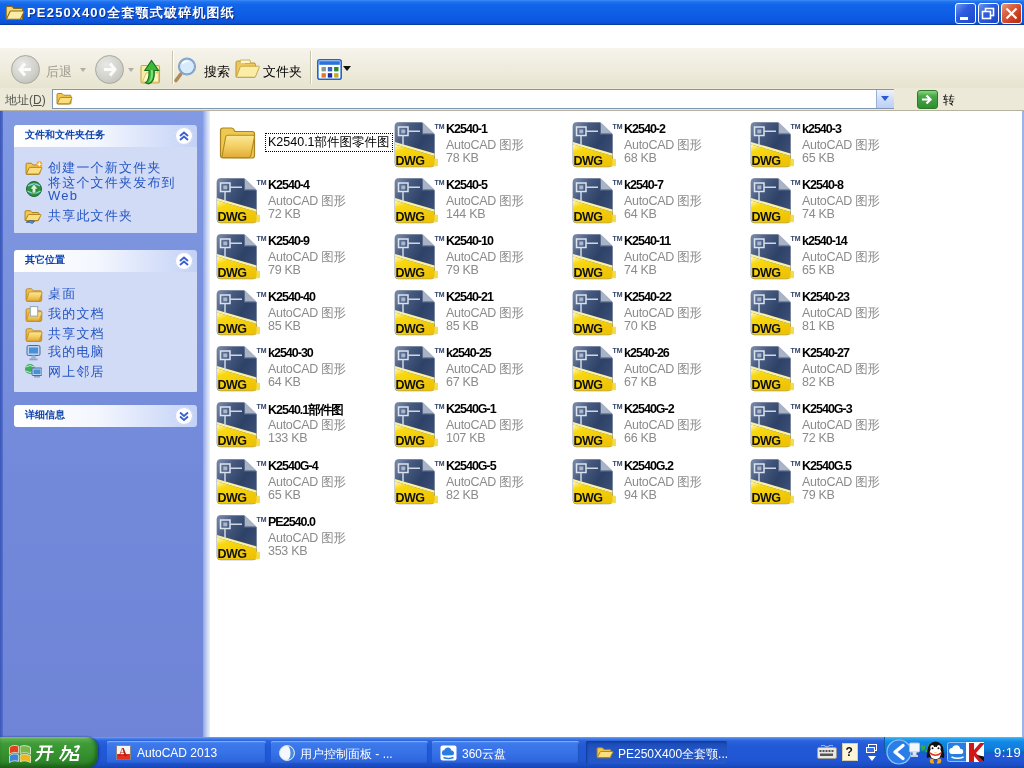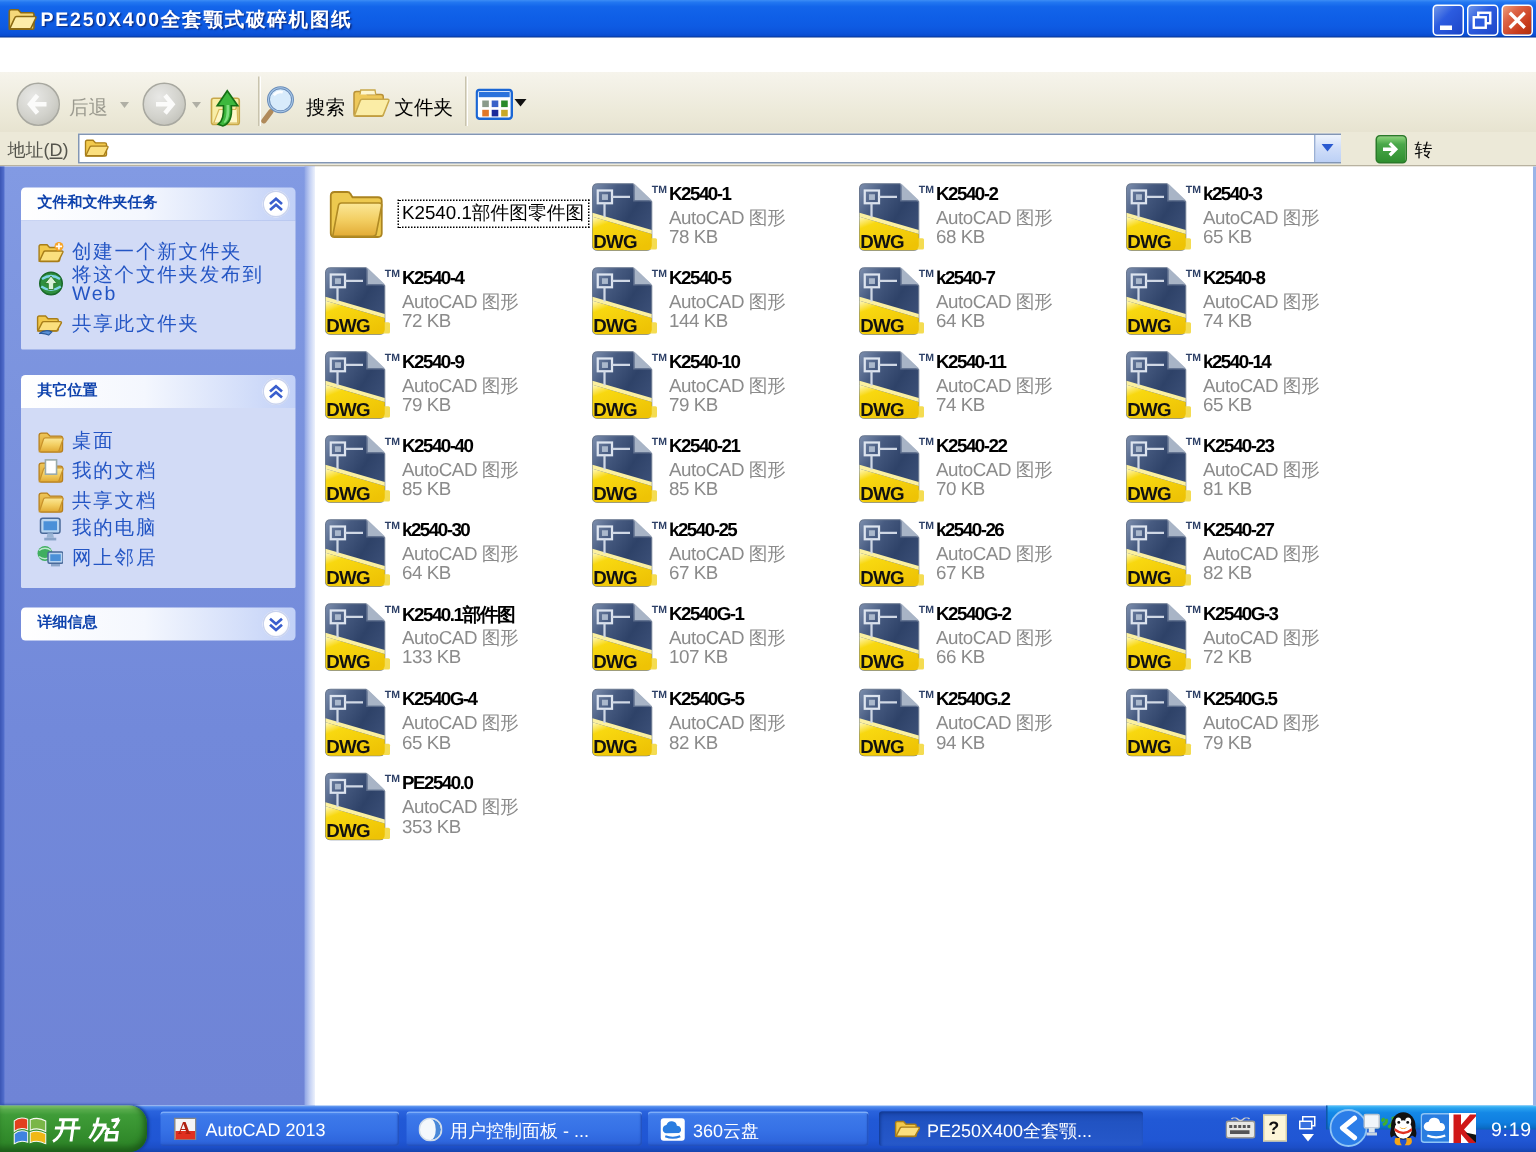--- a/index.html
+++ b/index.html
@@ -540,21 +540,21 @@
    <div class="tklbl" style="left:29px">用户控制面板 - ...</div>
   </div>
   <div class="tkbtn" style="left:432px;width:147px">
    <svg style="position:absolute;left:8px;top:4px" width="17" height="16">
             <rect x="0.5" y="0.5" width="16" height="15" rx="2" fill="#fff"></rect>
             <path d="M4,10.5 a2.8,2.8 0 0 1 0.3,-5.5 a3.6,3.6 0 0 1 7,0.6 a2.5,2.5 0 0 1 1.4,4.7 Z" fill="#2a7de0"></path>
             <path d="M3.5,12.5 q5,2 10,0" stroke="#2a7de0" stroke-width="1.4" fill="none"></path>
           </svg>
    <div class="tklbl" style="left:30px">360云盘</div>
   </div>
-  <div class="tkbtn tkact" style="left:586px;width:176px">
+  <div class="tkbtn tkact" style="left:586px;width:141px">
    <svg style="position:absolute;left:10px;top:4px" width="18" height="16" viewBox="0 0 17 15">
             <path d="M1,3.5 Q1,2.5 2,2.5 L6,2.5 L7.6,4.2 L13,4.2 Q14,4.2 14,5.2 L14,11 Q14,12 13,12 L2,12 Q1,12 1,11 Z" fill="#f2c94c" stroke="#a87e1a" stroke-width="0.9"></path>
             <path d="M1.2,11.8 L3.9,6.5 Q4.1,6 4.9,6 L15.3,6 Q16.3,6 15.9,7 L13.5,11.2 Q13.2,11.8 12.5,11.8 Z" fill="#fbdf7e" stroke="#a87e1a" stroke-width="0.9"></path>
           </svg>
    <div class="tklbl" style="left:32px">PE250X400全套颚...</div>
   </div>
  </div>
  <svg class="abs" style="left:817px;top:8px" width="20" height="15">
         <rect x="0.5" y="2.5" width="19" height="11" rx="1.5" fill="#e8e8e4" stroke="#9a9a96"></rect>
         <g fill="#555">

